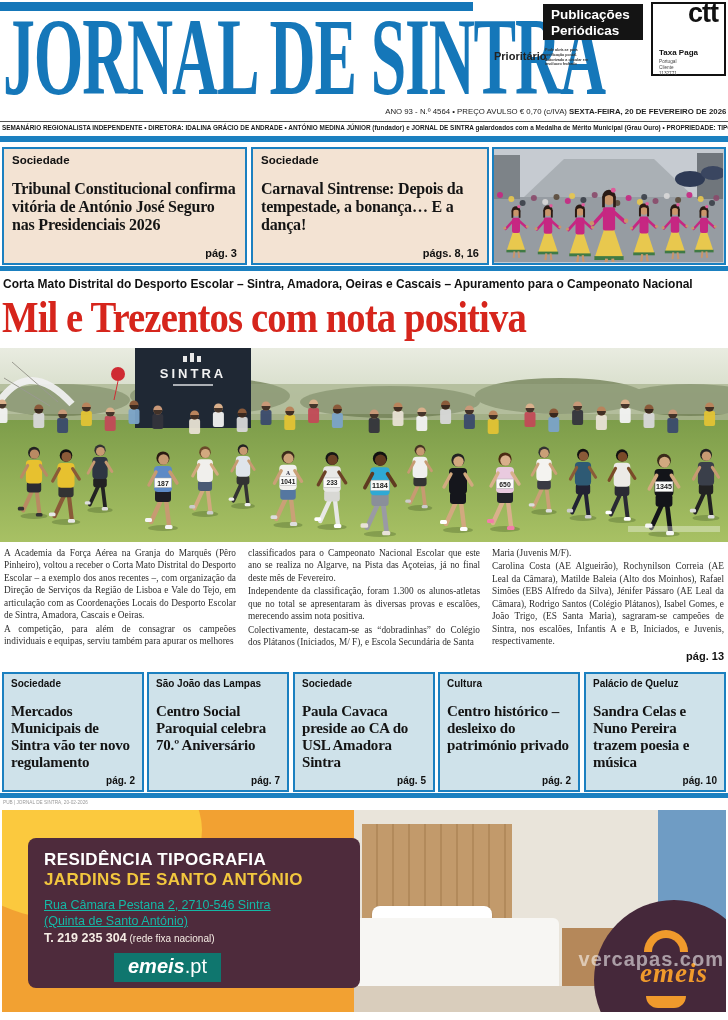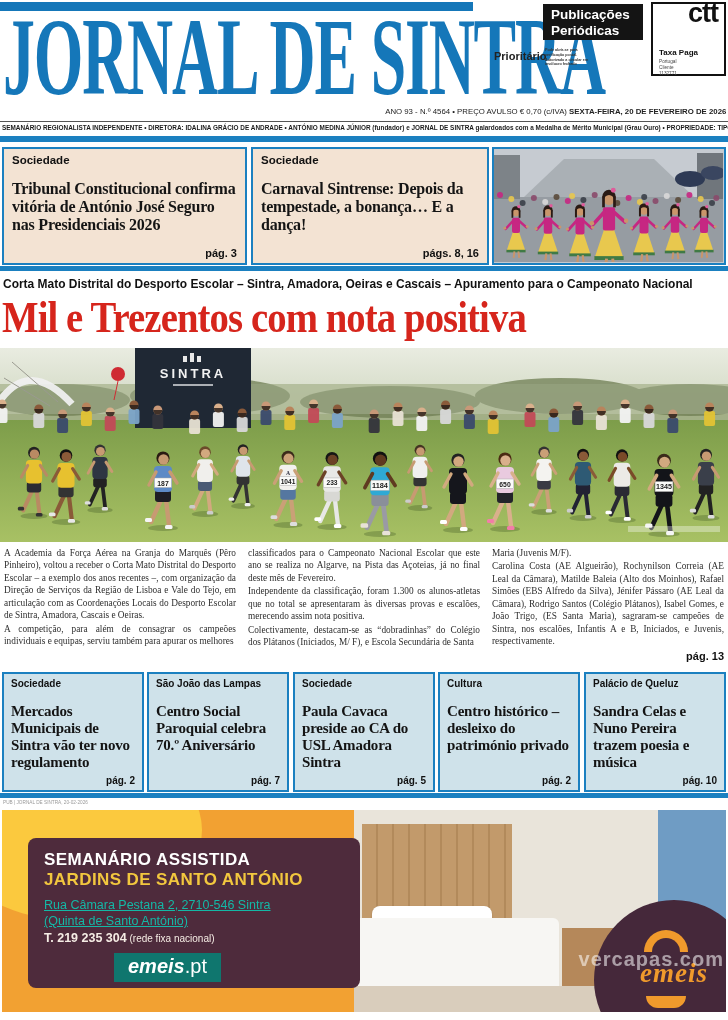--- a/index.html
+++ b/index.html
@@ -643,21 +643,21 @@
     <div id="adyellow"></div>
     <div id="adphoto">
       <div class="wood"></div>
       <div class="pillow"></div>
       <div class="bed"></div>
       <div class="nightstand"></div>
       <div class="bluewall"></div>
       <div class="floorstrip"></div>
     </div>
     <div id="admaroon">
-      <div class="adl1">SEMANÁRIO ASSISTIDA</div>
+      <div class="adl1">RESIDÊNCIA TIPOGRAFIA</div>
       <div class="adl2">JARDINS DE SANTO ANTÓNIO</div>
       <div class="adaddr">Rua Câmara Pestana 2, 2710-546 Sintra
 (Quinta de Santo António)</div>
       <div class="adphone"><b>T. 219 235 304</b><span> (rede fixa nacional)</span></div>
       <div id="emeisbadge"><i>emeis</i><span>.pt</span></div>
     </div>
     <div id="emeiscircle">
       <div class="umb"></div>
       <div class="script">emeis</div>
       <div class="hand"></div>

